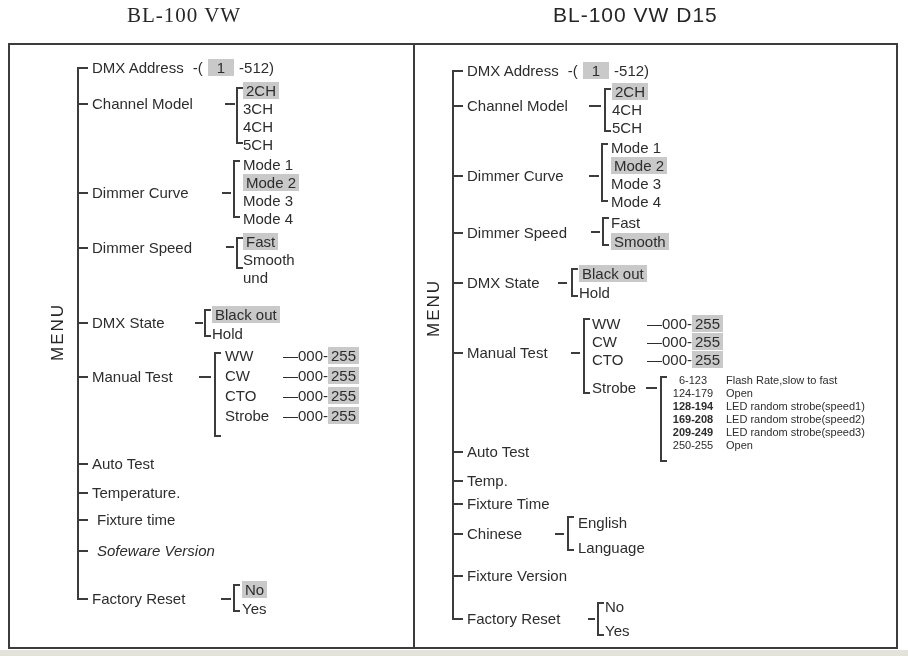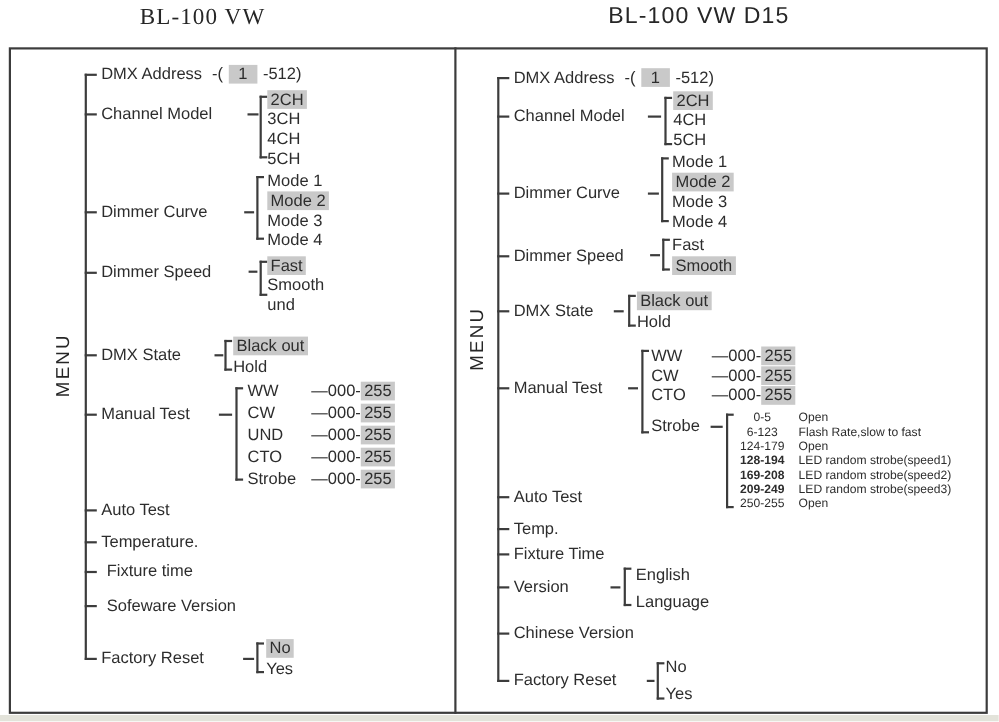--- a/index.html
+++ b/index.html
@@ -105,29 +105,28 @@
     <div class="opt"><span class="hl">Black out</span></div>
     <div class="opt">Hold</div>
   </div>
 
   <div class="t" style="left:92px;top:368px;">Manual Test</div>
   <div class="dash" style="left:199px;top:376px;width:12px;"></div>
   <div class="brk" style="left:214px;top:352px;height:85px;"></div>
   <div class="col mt" style="left:225px;top:346px;">
     <div class="row255"><span class="ch">WW</span><span>—000-</span><span class="hl">255</span></div>
     <div class="row255"><span class="ch">CW</span><span>—000-</span><span class="hl">255</span></div>
-    <div class="row255"><span class="ch">UND</span><span>—000-</span><span class="hl">255</span></div>
     <div class="row255"><span class="ch">CTO</span><span>—000-</span><span class="hl">255</span></div>
     <div class="row255"><span class="ch">Strobe</span><span>—000-</span><span class="hl">255</span></div>
   </div>
 
   <div class="t" style="left:92px;top:455px;">Auto Test</div>
   <div class="t" style="left:92px;top:484px;">Temperature.</div>
   <div class="t" style="left:97px;top:511px;">Fixture time</div>
-  <div class="t" style="left:97px;top:542px;">Sofeware Version</div>
+  <div class="t" style="left:97px;top:542px;font-style:italic;">Sofeware Version</div>
 
   <div class="t" style="left:92px;top:590px;">Factory Reset</div>
   <div class="dash" style="left:221px;top:598px;width:10px;"></div>
   <div class="brk" style="left:233px;top:584px;height:28px;"></div>
   <div class="col" style="left:242px;top:580px;line-height:19px;">
     <div class="opt"><span class="hl">No</span></div>
     <div class="opt">Yes</div>
   </div>
 
   <div class="menu-label" style="left:434px;top:308px;">MENU</div>
@@ -190,42 +189,41 @@
   <div class="col mtr" style="left:592px;top:315px;">
     <div class="row255"><span class="ch-r">WW</span><span>—000-</span><span class="hl">255</span></div>
     <div class="row255"><span class="ch-r">CW</span><span>—000-</span><span class="hl">255</span></div>
     <div class="row255"><span class="ch-r">CTO</span><span>—000-</span><span class="hl">255</span></div>
   </div>
 
   <div class="t" style="left:592px;top:379px;">Strobe</div>
   <div class="dash" style="left:646px;top:387px;width:11px;"></div>
   <div class="brk" style="left:660px;top:376px;height:86px;"></div>
   <div class="strobe-tbl" style="left:667px;top:374px;">
-    <div class="sr"><span class="sr-range">0-5</span><span class="sr-desc">Open</span></div>
     <div class="sr"><span class="sr-range">6-123</span><span class="sr-desc">Flash Rate,slow to fast</span></div>
     <div class="sr"><span class="sr-range">124-179</span><span class="sr-desc">Open</span></div>
     <div class="sr"><span class="sr-range sr-bold">128-194</span><span class="sr-desc">LED random strobe(speed1)</span></div>
     <div class="sr"><span class="sr-range sr-bold">169-208</span><span class="sr-desc">LED random strobe(speed2)</span></div>
     <div class="sr"><span class="sr-range sr-bold">209-249</span><span class="sr-desc">LED random strobe(speed3)</span></div>
     <div class="sr"><span class="sr-range">250-255</span><span class="sr-desc">Open</span></div>
   </div>
 
   <div class="t" style="left:467px;top:443px;">Auto Test</div>
   <div class="t" style="left:467px;top:472px;">Temp.</div>
   <div class="t" style="left:467px;top:495px;">Fixture Time</div>
 
-  <div class="t" style="left:467px;top:525px;">Version</div>
+  <div class="t" style="left:467px;top:525px;">Chinese</div>
   <div class="dash" style="left:555px;top:533px;width:9px;"></div>
   <div class="brk" style="left:567px;top:516px;height:35px;"></div>
   <div class="col" style="left:578px;top:510px;line-height:25px;">
     <div class="opt">English</div>
     <div class="opt">Language</div>
   </div>
 
-  <div class="t" style="left:467px;top:567px;">Chinese Version</div>
+  <div class="t" style="left:467px;top:567px;">Fixture Version</div>
 
   <div class="t" style="left:467px;top:610px;">Factory Reset</div>
   <div class="dash" style="left:588px;top:618px;width:7px;"></div>
   <div class="brk" style="left:597px;top:602px;height:34px;"></div>
   <div class="col" style="left:605px;top:595px;line-height:24px;">
     <div class="opt">No</div>
     <div class="opt">Yes</div>
   </div>
 
 </div>

